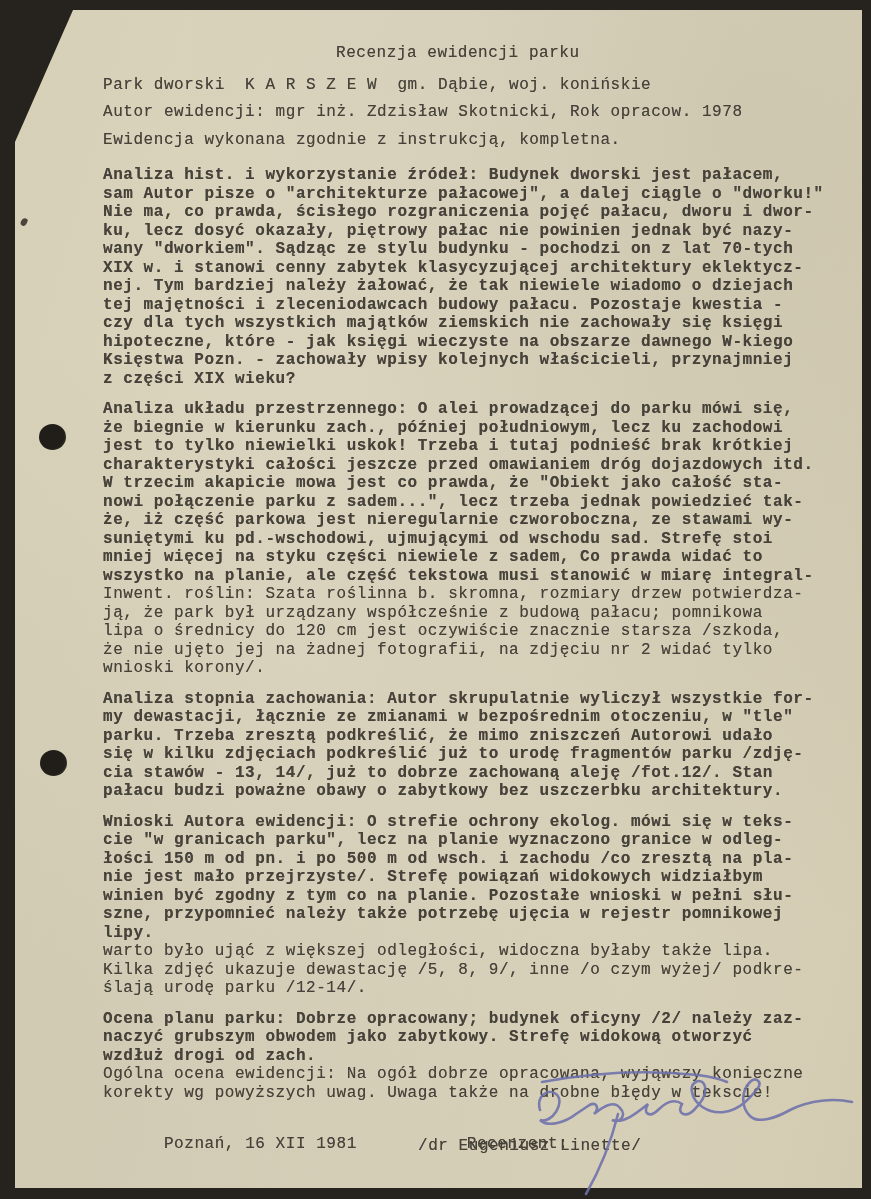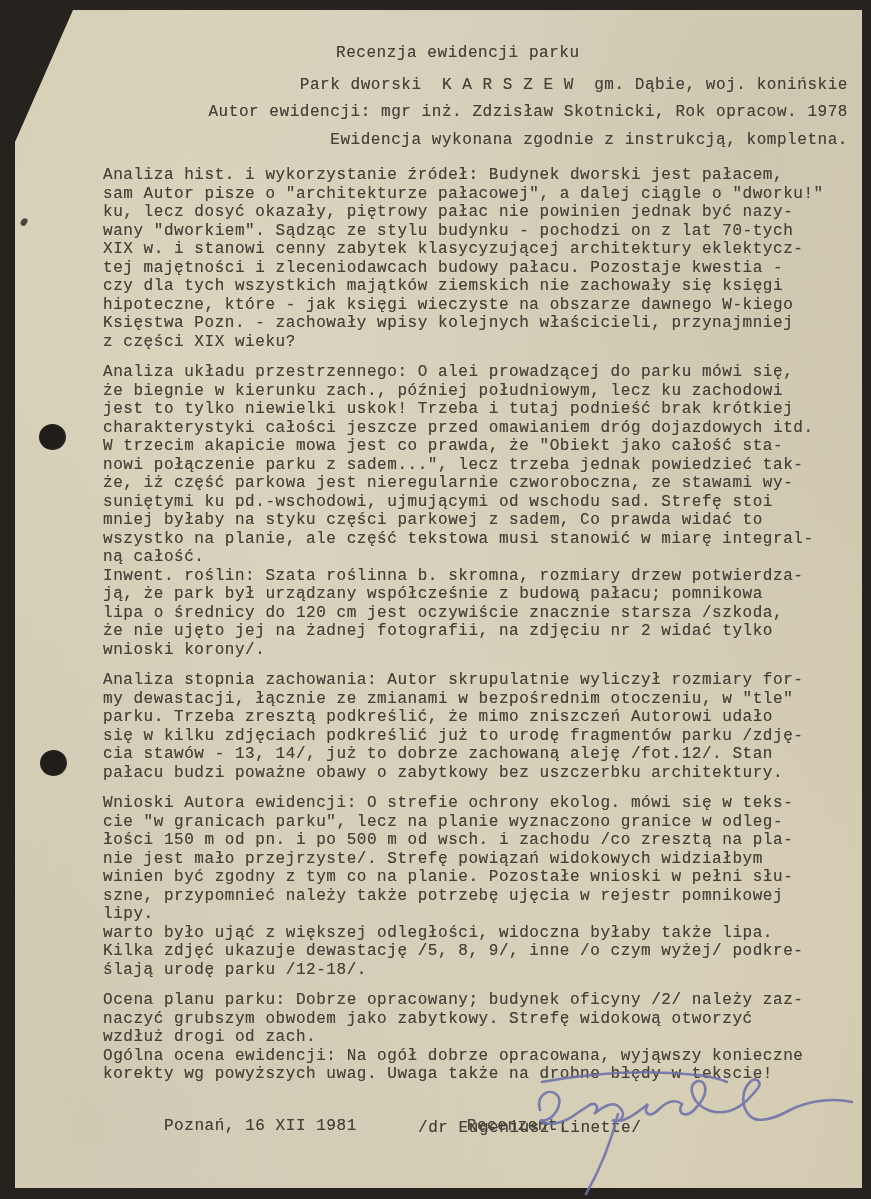--- a/index.html
+++ b/index.html
@@ -37,22 +37,22 @@
     transform:rotate(25deg);
   }
   .textblock{
     position:absolute;left:103px;top:40px;width:745px;
     color:#46423a;
     font-size:16px;letter-spacing:0.55px;
     text-shadow:0 0 0.5px rgba(60,55,45,0.55);
   }
   .line{white-space:pre;height:18.5px;line-height:18.5px;}
   .title-line{padding-left:233px;height:27px;line-height:27px;margin-bottom:5px;}
-  .header .line{height:27.4px;line-height:27.4px;text-align:right;}
-  .para.gap{margin-top:12px;}
+  .header .line{height:27.4px;line-height:27.4px;}
+  .para.gap{margin-top:12px;font-weight:bold;}
   .footer-row{margin-top:9px;height:22px;line-height:22px;white-space:pre;}
   .footer-spacer{display:inline-block;width:110px;}
   .signature-name{padding-left:315px;height:18.5px;line-height:18.5px;white-space:pre;margin-top:4px;}
   .signature-svg{position:absolute;left:390px;top:1058px;width:480px;height:142px;pointer-events:none;}
 </style>
 </head>
 <body>
 
 <div class="scan">
   <div class="paper"></div>
@@ -67,70 +67,71 @@
     <div class="header">
       <div class="line">Park dworski  K A R S Z E W  gm. Dąbie, woj. konińskie</div>
       <div class="line">Autor ewidencji: mgr inż. Zdzisław Skotnicki, Rok opracow. 1978</div>
       <div class="line">Ewidencja wykonana zgodnie z instrukcją, kompletna.</div>
     </div>
 
     <div>
         <div class="para gap">
           <div class="line">Analiza hist. i wykorzystanie źródeł: Budynek dworski jest pałacem,</div>
           <div class="line">sam Autor pisze o "architekturze pałacowej", a dalej ciągle o "dworku!"</div>
+          <div class="line">Nie ma, co prawda, ścisłego rozgraniczenia pojęć pałacu, dworu i dwor-</div>
           <div class="line">ku, lecz dosyć okazały, piętrowy pałac nie powinien jednak być nazy-</div>
           <div class="line">wany "dworkiem". Sądząc ze stylu budynku - pochodzi on z lat 70-tych</div>
           <div class="line">XIX w. i stanowi cenny zabytek klasycyzującej architektury eklektycz-</div>
+          <div class="line">nej. Tym bardziej należy żałować, że tak niewiele wiadomo o dziejach</div>
           <div class="line">tej majętności i zleceniodawcach budowy pałacu. Pozostaje kwestia -</div>
           <div class="line">czy dla tych wszystkich majątków ziemskich nie zachowały się księgi</div>
           <div class="line">hipoteczne, które - jak księgi wieczyste na obszarze dawnego W-kiego</div>
           <div class="line">Księstwa Pozn. - zachowały wpisy kolejnych właścicieli, przynajmniej</div>
           <div class="line">z części XIX wieku?</div>
         </div>
         <div class="para gap">
           <div class="line">Analiza układu przestrzennego: O alei prowadzącej do parku mówi się,</div>
           <div class="line">że biegnie w kierunku zach., później południowym, lecz ku zachodowi</div>
           <div class="line">jest to tylko niewielki uskok! Trzeba i tutaj podnieść brak krótkiej</div>
           <div class="line">charakterystyki całości jeszcze przed omawianiem dróg dojazdowych itd.</div>
           <div class="line">W trzecim akapicie mowa jest co prawda, że "Obiekt jako całość sta-</div>
           <div class="line">nowi połączenie parku z sadem...", lecz trzeba jednak powiedzieć tak-</div>
           <div class="line">że, iż część parkowa jest nieregularnie czworoboczna, ze stawami wy-</div>
           <div class="line">suniętymi ku pd.-wschodowi, ujmującymi od wschodu sad. Strefę stoi</div>
-          <div class="line">mniej byłaby na styku części parkowej z sadem, Co prawda widać to</div>
+          <div class="line">mniej więcej na styku części niewiele z sadem, Co prawda widać to</div>
           <div class="line">wszystko na planie, ale część tekstowa musi stanowić w miarę integral-</div>
-          <div class="line">ną całość.</div>
         </div>
         <div class="para">
           <div class="line">Inwent. roślin: Szata roślinna b. skromna, rozmiary drzew potwierdza-</div>
           <div class="line">ją, że park był urządzany współcześnie z budową pałacu; pomnikowa</div>
           <div class="line">lipa o średnicy do 120 cm jest oczywiście znacznie starsza /szkoda,</div>
           <div class="line">że nie ujęto jej na żadnej fotografii, na zdjęciu nr 2 widać tylko</div>
           <div class="line">wnioski korony/.</div>
         </div>
         <div class="para gap">
-          <div class="line">Analiza stopnia zachowania: Autor skrupulatnie wyliczył rozmiary for-</div>
+          <div class="line">Analiza stopnia zachowania: Autor skrupulatnie wyliczył wszystkie for-</div>
           <div class="line">my dewastacji, łącznie ze zmianami w bezpośrednim otoczeniu, w "tle"</div>
           <div class="line">parku. Trzeba zresztą podkreślić, że mimo zniszczeń Autorowi udało</div>
           <div class="line">się w kilku zdjęciach podkreślić już to urodę fragmentów parku /zdję-</div>
           <div class="line">cia stawów - 13, 14/, już to dobrze zachowaną aleję /fot.12/. Stan</div>
           <div class="line">pałacu budzi poważne obawy o zabytkowy bez uszczerbku architektury.</div>
         </div>
         <div class="para gap">
           <div class="line">Wnioski Autora ewidencji: O strefie ochrony ekolog. mówi się w teks-</div>
           <div class="line">cie "w granicach parku", lecz na planie wyznaczono granice w odleg-</div>
           <div class="line">łości 150 m od pn. i po 500 m od wsch. i zachodu /co zresztą na pla-</div>
           <div class="line">nie jest mało przejrzyste/. Strefę powiązań widokowych widziałbym</div>
           <div class="line">winien być zgodny z tym co na planie. Pozostałe wnioski w pełni słu-</div>
           <div class="line">szne, przypomnieć należy także potrzebę ujęcia w rejestr pomnikowej</div>
           <div class="line">lipy.</div>
         </div>
         <div class="para">
           <div class="line">warto było ująć z większej odległości, widoczna byłaby także lipa.</div>
           <div class="line">Kilka zdjęć ukazuje dewastację /5, 8, 9/, inne /o czym wyżej/ podkre-</div>
-          <div class="line">ślają urodę parku /12-18/.</div>
+          <div class="line">ślają urodę parku /12-14/.</div>
         </div>
         <div class="para gap">
           <div class="line">Ocena planu parku: Dobrze opracowany; budynek oficyny /2/ należy zaz-</div>
           <div class="line">naczyć grubszym obwodem jako zabytkowy. Strefę widokową otworzyć</div>
           <div class="line">wzdłuż drogi od zach.</div>
         </div>
         <div class="para">
           <div class="line">Ogólna ocena ewidencji: Na ogół dobrze opracowana, wyjąwszy konieczne</div>
           <div class="line">korekty wg powyższych uwag. Uwaga także na drobne błędy w tekscie!</div>
         </div>

